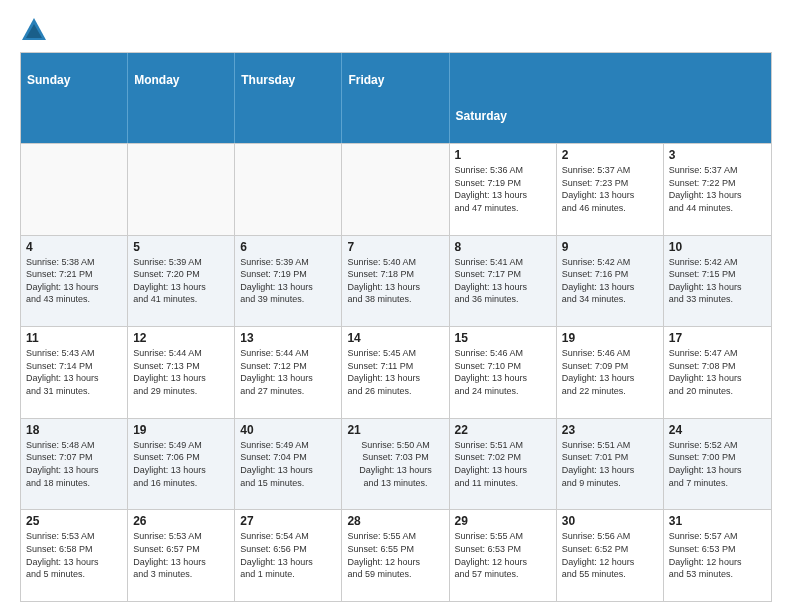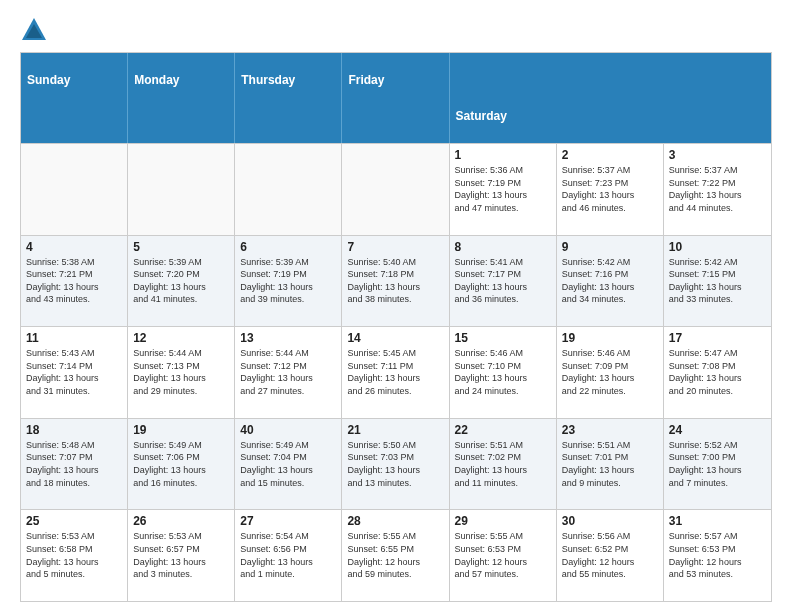--- a/index.html
+++ b/index.html
@@ -292,21 +292,21 @@
           </div>
           <div class="cal-cell alt-row">
             <span class="day-num">40</span>
             <div class="info" style="white-space: pre-line;">Sunrise: 5:49 AM
 Sunset: 7:04 PM
 Daylight: 13 hours
 and 15 minutes.</div>
           </div>
           <div class="cal-cell alt-row">
             <span class="day-num">21</span>
-            <div class="info" style="white-space: pre-line;">Sunrise: 5:50 AM
+            <div class="info" style="white-space: pre-line; text-align: center;">Sunrise: 5:50 AM
 Sunset: 7:03 PM
 Daylight: 13 hours
 and 13 minutes.</div>
           </div>
           <div class="cal-cell alt-row">
             <span class="day-num">22</span>
             <div class="info" style="white-space: pre-line;">Sunrise: 5:51 AM
 Sunset: 7:02 PM
 Daylight: 13 hours
 and 11 minutes.</div>

